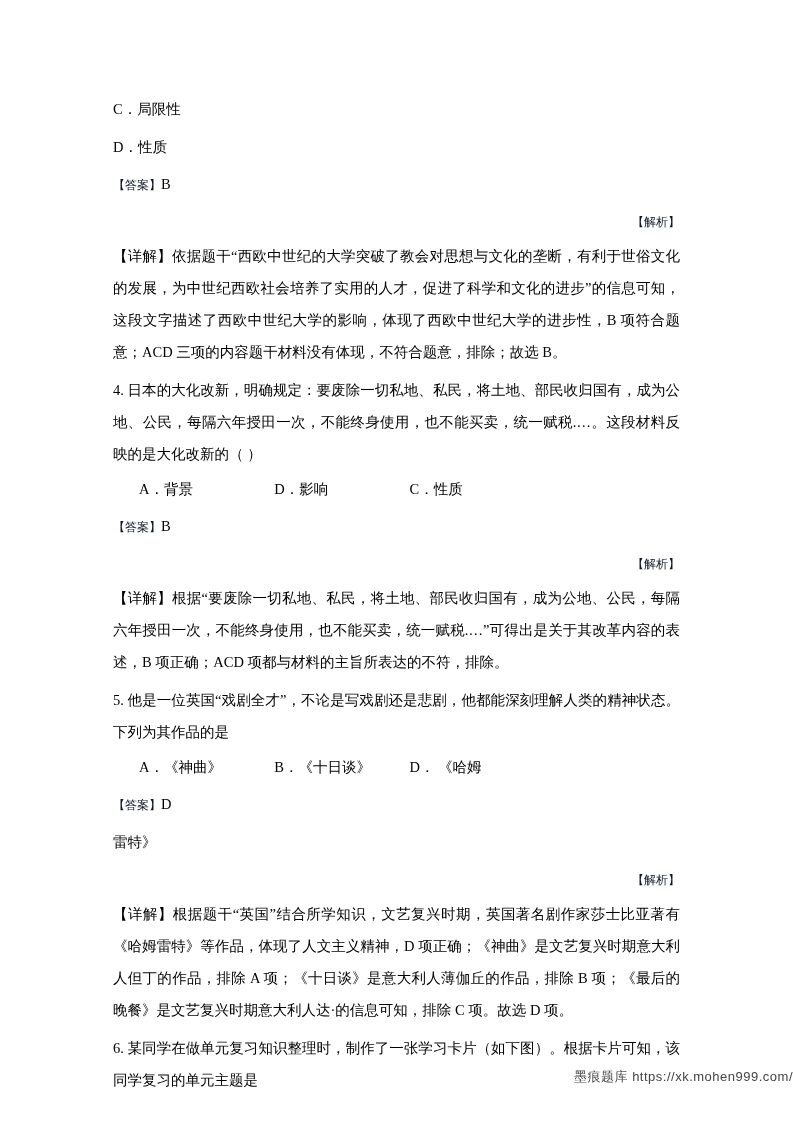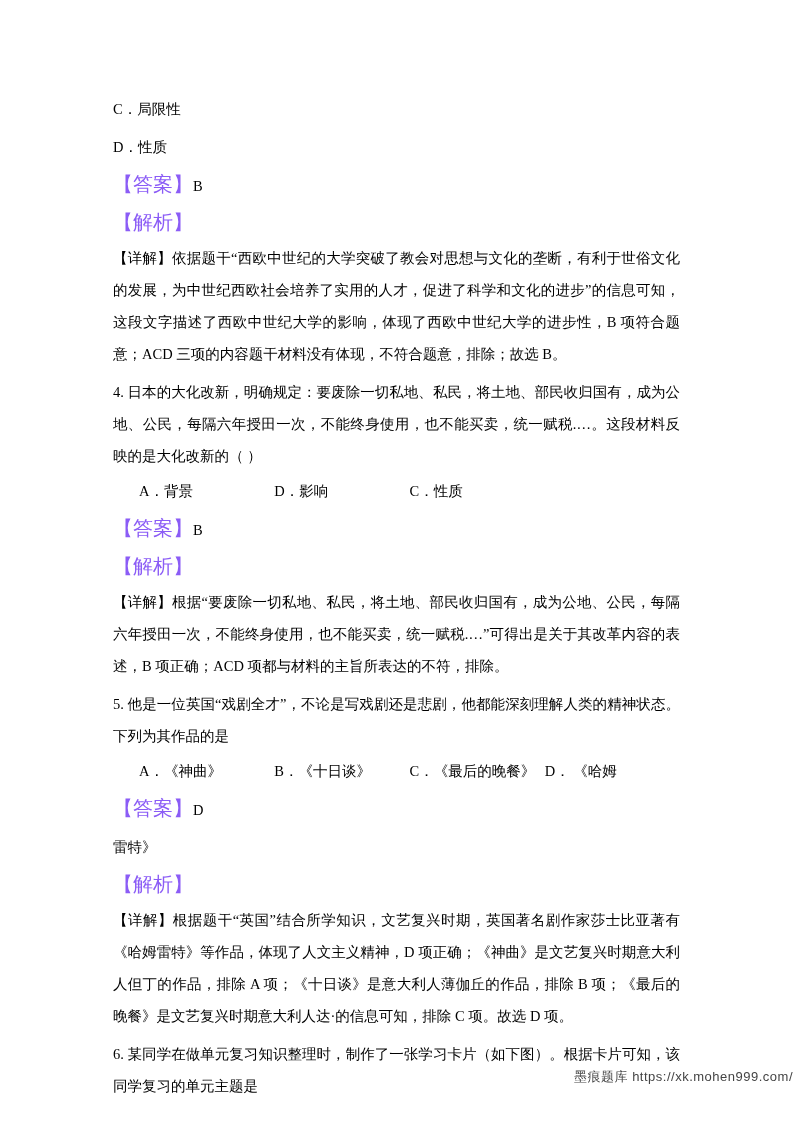--- a/index.html
+++ b/index.html
@@ -32,36 +32,37 @@
     display: flex;
     font-size: 14.5px;
     line-height: 38px;
     margin-left: 26px;
   }
   .opt-row > span {
     flex: 0 0 25%;
     white-space: nowrap;
   }
   .tag {
-    color: #8b5cf6;
-    font-size: 20px;
+    color: #0f172a;
+    font-size: 12px;
   }
   .q-block {
     margin-top: 6px;
   }
   .stem {
     font-size: 14.5px;
     line-height: 32px;
     text-align: justify;
   }
   .answer-line {
     line-height: 36px;
   }
   .analysis-line {
     line-height: 36px;
+    text-align: right;
   }
   .detail {
     font-size: 14.5px;
     line-height: 32px;
     text-align: justify;
   }
   .footer {
     position: absolute;
     left: 0;
     top: 1068px;
@@ -111,21 +112,20 @@
   </div>
 
   <div class="q-block">
     <div class="stem">
       <span>5.</span>
       <span>他是一位英国“戏剧全才”，不论是写戏剧还是悲剧，他都能深刻理解人类的精神状态。下列为其作品的是</span>
     </div>
     <div class="opt-row">
       <span>A．《神曲》</span>
       <span>B．《十日谈》</span>
-      <span>C．《最后的晚餐》</span>
       <span>D． 《哈姆</span>
     </div>
     <div class="line answer-line">
       <span class="tag">【答案】</span><span>D</span>
     </div>
     <div class="line">雷特》</div>
     <div class="line analysis-line">
       <span class="tag">【解析】</span>
     </div>
     <div class="detail">【详解】根据题干“英国”结合所学知识，文艺复兴时期，英国著名剧作家莎士比亚著有《哈姆雷特》等作品，体现了人文主义精神，D 项正确；《神曲》是文艺复兴时期意大利人但丁的作品，排除 A 项；《十日谈》是意大利人薄伽丘的作品，排除 B 项；《最后的晚餐》是文艺复兴时期意大利人达·的信息可知，排除 C 项。故选 D 项。</div>

